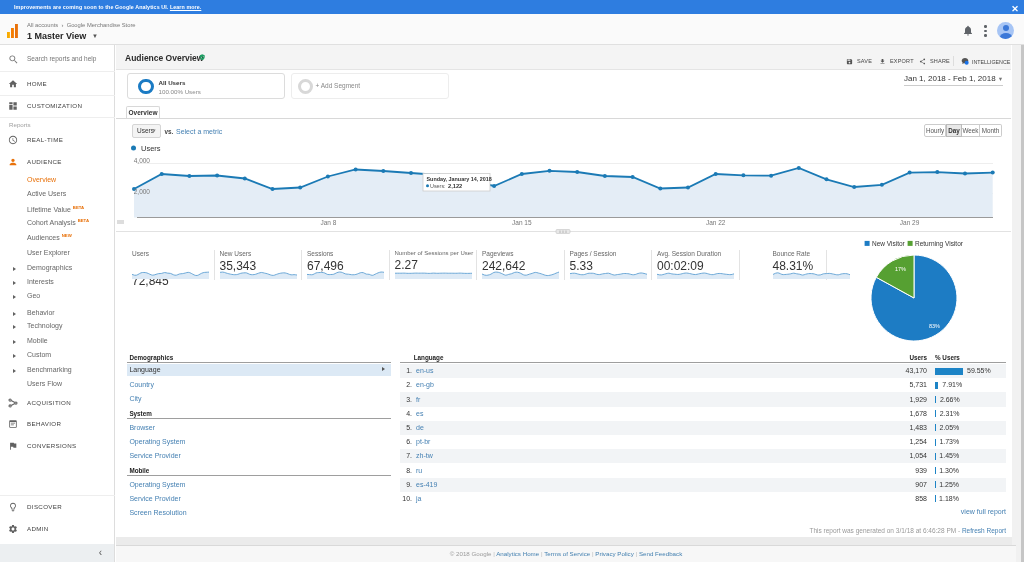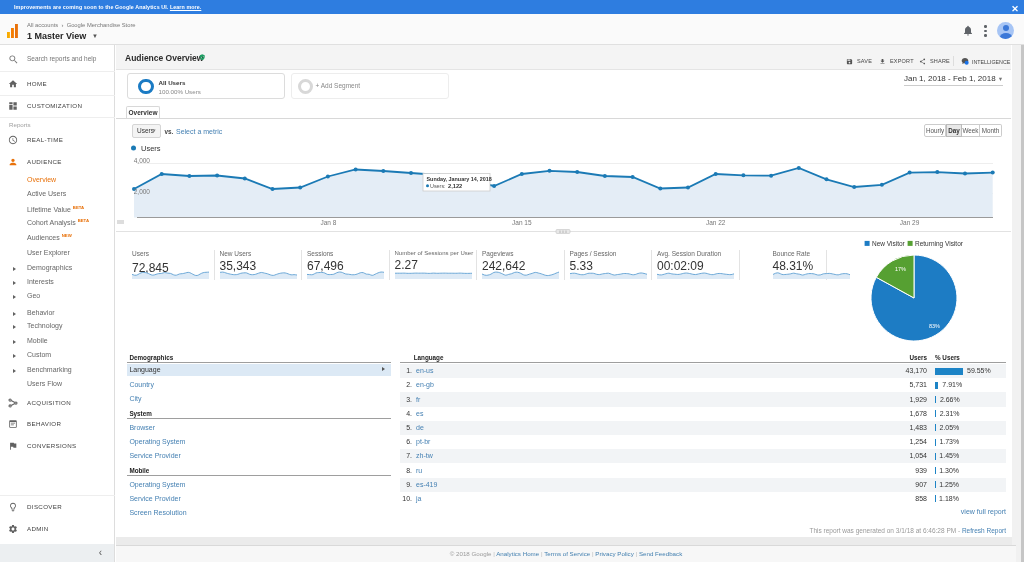--- a/index.html
+++ b/index.html
@@ -288,21 +288,21 @@
 <div class="abs" style="left:97.8px;top:204.5px;height:30px;border-left:1px solid #e3e3e3;"></div>
 <div class="abs" style="left:185.3px;top:204.5px;height:30px;border-left:1px solid #e3e3e3;"></div>
 <div class="abs" style="left:272.8px;top:204.5px;height:30px;border-left:1px solid #e3e3e3;"></div>
 <div class="abs" style="left:360.3px;top:204.5px;height:30px;border-left:1px solid #e3e3e3;"></div>
 <div class="abs" style="left:447.8px;top:204.5px;height:30px;border-left:1px solid #e3e3e3;"></div>
 <div class="abs" style="left:535.3px;top:204.5px;height:30px;border-left:1px solid #e3e3e3;"></div>
 <div class="abs" style="left:622.8px;top:204.5px;height:30px;border-left:1px solid #e3e3e3;"></div>
 <div class="abs" style="left:710.3px;top:204.5px;height:30px;border-left:1px solid #e3e3e3;"></div>
 <div class="abs" style="left:16px;top:204.5px;width:84px;">
         <div style="font-size:6.5px;color:#666;white-space:nowrap;">Users</div>
-        <div style="font-size:12px;color:#333;margin-top:4px;">72,845</div>
+        <div style="font-size:12px;color:#333;margin-top:17px;">72,845</div>
         <div class="abs" style="left:0;top:21.5px;width:77px;height:8px;">
           <svg class="abs" style="left:0;top:0" width="77" height="8" viewBox="0 0 77 8">
             <path d="M0.0,3.39 Q3.0,4.68 4.4,4.19 Q5.9,3.69 7.4,2.68 Q8.9,1.67 10.4,1.53 Q11.8,1.40 13.3,1.57 Q14.8,1.73 16.3,2.47 Q17.8,3.21 19.2,3.83 Q20.7,4.45 22.2,3.96 Q23.7,3.47 25.2,2.98 Q26.7,2.49 28.1,2.53 Q29.6,2.58 31.1,1.94 Q32.6,1.30 34.1,1.77 Q35.5,2.25 37.0,2.22 Q38.5,2.19 40.0,3.05 Q41.5,3.92 42.9,4.19 Q44.4,4.46 45.9,3.63 Q47.4,2.79 48.9,2.76 Q50.3,2.73 51.8,2.39 Q53.3,2.05 54.8,1.57 Q56.3,1.10 57.8,1.67 Q59.2,2.25 60.7,3.17 Q62.2,4.08 63.7,4.44 Q65.2,4.80 66.6,3.91 Q68.1,3.01 69.6,2.28 Q71.1,1.55 72.6,1.41 Q74.0,1.28 75.5,1.19 L77.0,1.11 L77,8 L0,8 Z" fill="#ddeaf6"></path>
             <path d="M0.0,3.39 Q3.0,4.68 4.4,4.19 Q5.9,3.69 7.4,2.68 Q8.9,1.67 10.4,1.53 Q11.8,1.40 13.3,1.57 Q14.8,1.73 16.3,2.47 Q17.8,3.21 19.2,3.83 Q20.7,4.45 22.2,3.96 Q23.7,3.47 25.2,2.98 Q26.7,2.49 28.1,2.53 Q29.6,2.58 31.1,1.94 Q32.6,1.30 34.1,1.77 Q35.5,2.25 37.0,2.22 Q38.5,2.19 40.0,3.05 Q41.5,3.92 42.9,4.19 Q44.4,4.46 45.9,3.63 Q47.4,2.79 48.9,2.76 Q50.3,2.73 51.8,2.39 Q53.3,2.05 54.8,1.57 Q56.3,1.10 57.8,1.67 Q59.2,2.25 60.7,3.17 Q62.2,4.08 63.7,4.44 Q65.2,4.80 66.6,3.91 Q68.1,3.01 69.6,2.28 Q71.1,1.55 72.6,1.41 Q74.0,1.28 75.5,1.19 L77.0,1.11" fill="none" stroke="#5d9fd3" stroke-width="0.9"></path>
           </svg>
         </div>
       </div>
 <div class="abs" style="left:103.5px;top:204.5px;width:84px;">
         <div style="font-size:6.5px;color:#666;white-space:nowrap;">New Users</div>
         <div style="font-size:12px;color:#333;margin-top:2.5px;">35,343</div>

